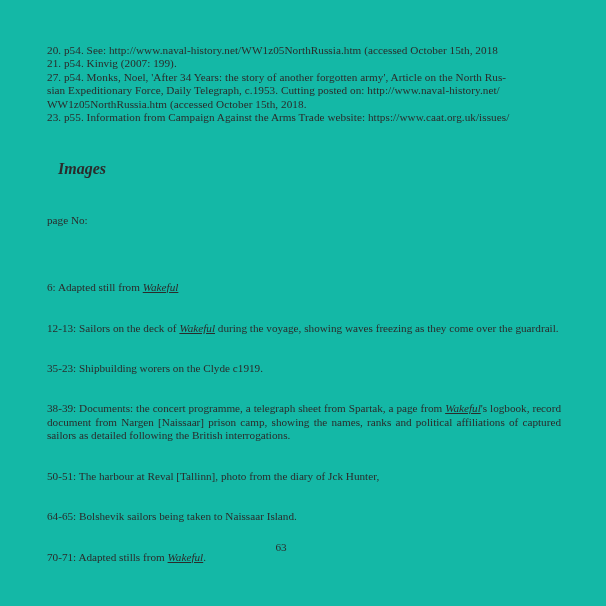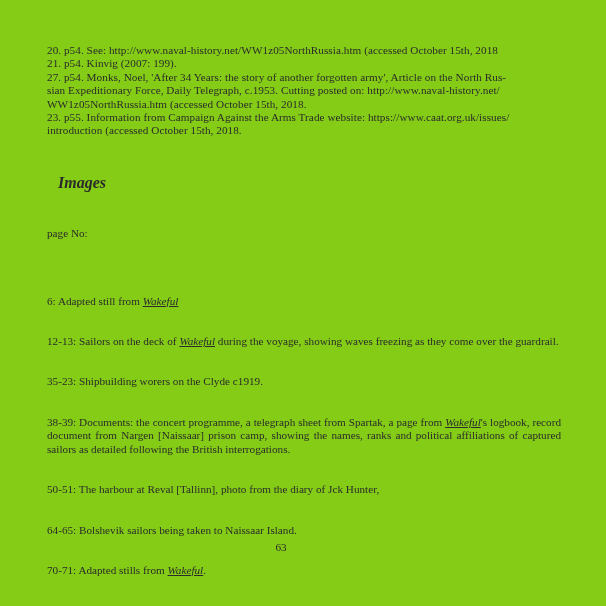--- a/index.html
+++ b/index.html
@@ -11,21 +11,21 @@
     height: 606px;
     background: #ffffff;
     font-family: "Liberation Serif", "DejaVu Serif", serif;
     color: #2b2b2b;
     overflow: hidden;
   }
   .page {
     position: relative;
     width: 606px;
     height: 606px;
-    background: #84cc16;
+    background: #14b8a6;
     box-sizing: border-box;
   }
   .text-block {
     position: absolute;
     left: 47px;
     top: 44px;
     width: 514px;
   }
   .para {
     font-size: 11.2px;
@@ -80,21 +80,20 @@
 
   <div class="text-block">
 
     <div class="para notes">
       <div class="nline">20. p54. See: http://www.naval-history.net/WW1z05NorthRussia.htm (accessed October 15th, 2018</div>
       <div class="nline">21. p54.  Kinvig (2007: 199).</div>
       <div class="nline">27. p54.  Monks, Noel, 'After 34 Years: the story of another forgotten army', Article on the North Rus-</div>
       <div class="nline">sian Expeditionary Force, Daily Telegraph, c.1953. Cutting posted on: http://www.naval-history.net/</div>
       <div class="nline">WW1z05NorthRussia.htm (accessed October 15th, 2018.</div>
       <div class="nline">23. p55.  Information from Campaign Against the Arms Trade website: https://www.caat.org.uk/issues/</div>
-      <div class="nline">introduction (accessed October 15th, 2018.</div>
     </div>
 
     <div class="gap-heading"></div>
 
     <div class="heading">Images</div>
 
     <div class="gap-heading"></div>
 
     <div class="entry">page No:</div>
 

